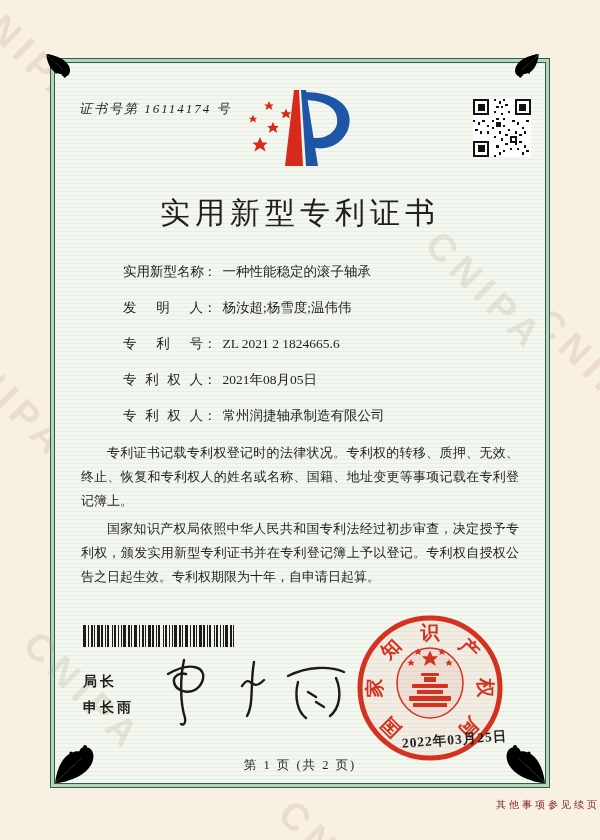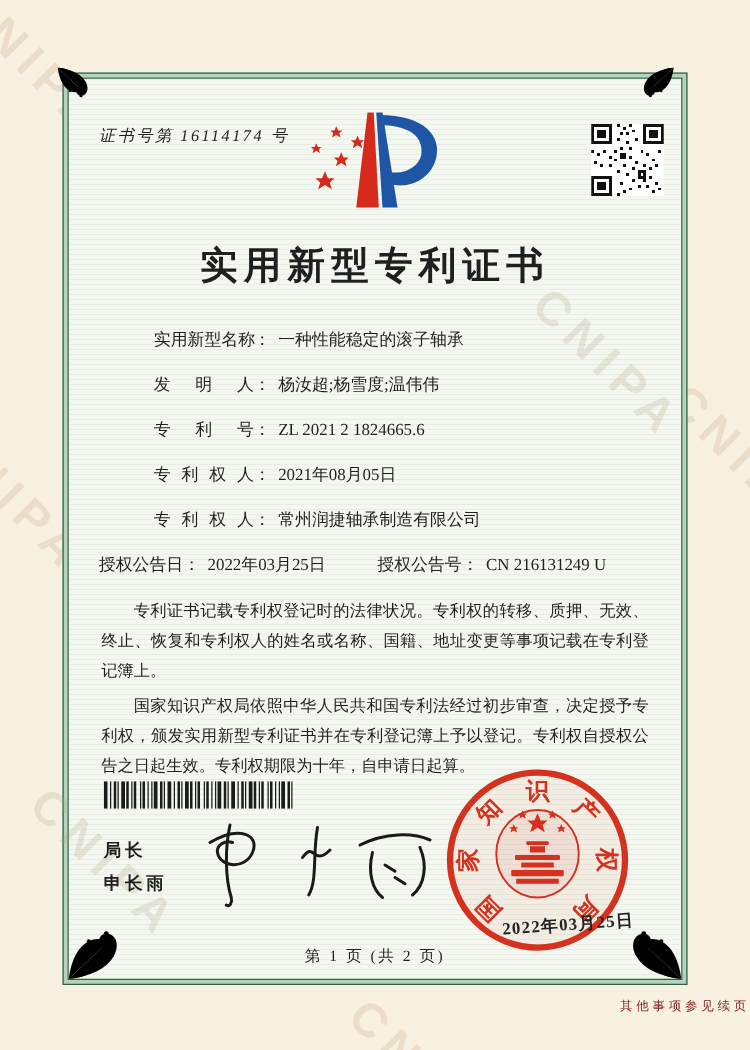--- a/index.html
+++ b/index.html
@@ -43,21 +43,21 @@
   .c-tl{ left:-2px; top:-2px; transform:scale(-0.62); transform-origin:18px 18px; }
   .c-tr{ right:-2px; top:-2px; transform:scale(0.62,-0.62); transform-origin:42px 18px; }
   .content{ position:relative; z-index:2; height:100%; }
 
   .header{ position:relative; height:112px; }
   .cert-no{ position:absolute; left:24px; top:37px; font-size:13px; letter-spacing:2px;font-style:italic; }
   .logo{ position:absolute; left:50%; transform:translateX(-50%); top:20px; }
   .qr{ position:absolute; right:14px; top:36px; }
 
   .title{
-    text-align:center; font-size:30px; font-weight:bold;
+    text-align:center; font-size:30px; font-weight:normal;
     letter-spacing:5px; line-height:44px; margin-top:16px;
   }
 
   .fields{ margin:26px 24px 0 24px; font-size:13.5px; }
   .frow{ line-height:22px; margin-bottom:14px; white-space:nowrap; }
   .flabel{
     display:inline-block; width:80px; vertical-align:top;
     text-align:justify; text-align-last:justify;margin-left:44px;
   }
   .fvalue{ margin-left:6px; }
@@ -227,24 +227,20 @@
         </div>
         <div class="frow">
           <span class="flabel">专利号</span><span>：</span><span class="fvalue">ZL 2021 2 1824665.6</span>
         </div>
         <div class="frow">
           <span class="flabel">专利权人</span><span>：</span><span class="fvalue">2021年08月05日</span>
         </div>
         <div class="frow">
           <span class="flabel">专利权人</span><span>：</span><span class="fvalue">常州润捷轴承制造有限公司</span>
         </div>
-        <div class="frow grow">
-          <span class="g1"><span class="glabel">授权公告日</span><span>：</span><span class="fvalue">2022年03月25日</span></span>
-          <span class="g2"><span class="glabel">授权公告号</span><span>：</span><span class="fvalue">CN 216131249 U</span></span>
-        </div>
       </div>
 
       <div class="body-text">
         <p>专利证书记载专利权登记时的法律状况。专利权的转移、质押、无效、终止、恢复和专利权人的姓名或名称、国籍、地址变更等事项记载在专利登记簿上。</p>
         <p>国家知识产权局依照中华人民共和国专利法经过初步审查，决定授予专利权，颁发实用新型专利证书并在专利登记簿上予以登记。专利权自授权公告之日起生效。专利权期限为十年，自申请日起算。</p>
       </div>
 
       <svg class="barcode" width="152" height="22" viewBox="0 0 152 22">
         <line x1="0" y1="11" x2="152" y2="11" stroke="#1c1c1c" stroke-width="22" stroke-dasharray="3 2 1 2 2 1 1 2 3 1 2 2 1 1 2 3 1 1 2 2 1 2 1 1 3 2 2 1 1 2"></line>
       </svg>

